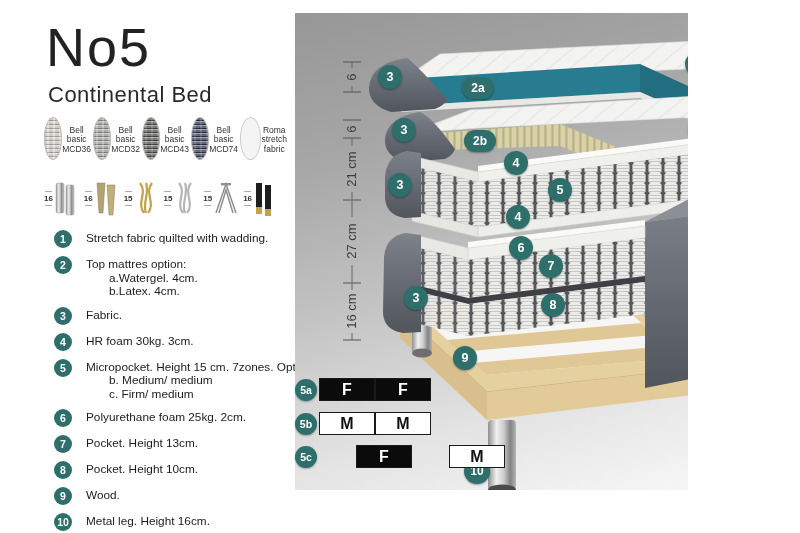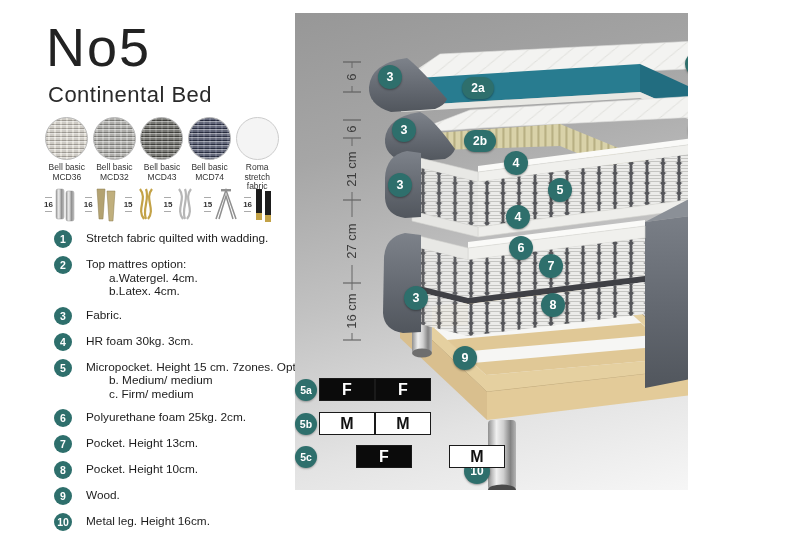--- a/index.html
+++ b/index.html
@@ -3,28 +3,28 @@
 <meta charset="utf-8">
 <style>
   html,body{margin:0;padding:0;background:#ffffff;font-family:"Liberation Sans",sans-serif;}
   .canvas{position:relative;width:688px;height:533px;background:#fff;overflow:hidden;}
 
   
   .title{position:absolute;left:46px;top:16px;font-size:54px;font-weight:300;letter-spacing:2px;color:#222;}
   .subtitle{position:absolute;left:48px;top:82px;font-size:22px;font-weight:300;letter-spacing:.5px;color:#2a2a2a;}
 
   .swatches{position:absolute;left:44px;top:117px;display:flex;gap:2px;width:236px;}
-  .swatch{width:47px;display:flex;flex-direction:column;align-items:center;}
+  .swatch{width:47px;display:flex;flex-direction:row;align-items:center;}
   .swatch .disc{width:43px;height:43px;border-radius:50%;border:1px solid #bbb;
      background-size:6px 4px;box-sizing:border-box;}
   .tex{background-image:repeating-linear-gradient(0deg,rgba(255,255,255,.55) 0 1px,rgba(0,0,0,.18) 1px 2px,rgba(255,255,255,.25) 2px 4px),
        repeating-linear-gradient(90deg,rgba(0,0,0,.12) 0 2px,rgba(255,255,255,.12) 2px 4px);}
   .swatch .lab{margin-top:3px;font-size:8.5px;line-height:9.5px;color:#333;text-align:center;}
 
-  .legs{position:absolute;left:44px;top:186px;display:flex;gap:1px;width:238px;}
+  .legs{position:absolute;left:44px;top:180px;display:flex;gap:1px;width:238px;}
   .legitem{display:flex;align-items:center;width:39px;}
   .legnum{display:flex;flex-direction:column;align-items:center;font-size:8px;font-weight:bold;color:#333;margin-right:1px;}
   .legnum .dash{width:7px;height:1px;background:#aaa;margin:2px 0;}
 
   .features{position:absolute;left:54px;top:230px;width:241px;}
   .frow{display:flex;margin-bottom:8px;}
   .fbadge{flex:0 0 auto;width:18px;height:18px;border-radius:50%;background:#2e6f6c;color:#fff;
      font-size:10.5px;font-weight:bold;display:flex;align-items:center;justify-content:center;margin-right:14px;}
   .ftext{font-size:11.8px;line-height:13.5px;color:#1c1c1c;padding-top:2px;white-space:nowrap;}
   .fsub{margin-left:23px;}

